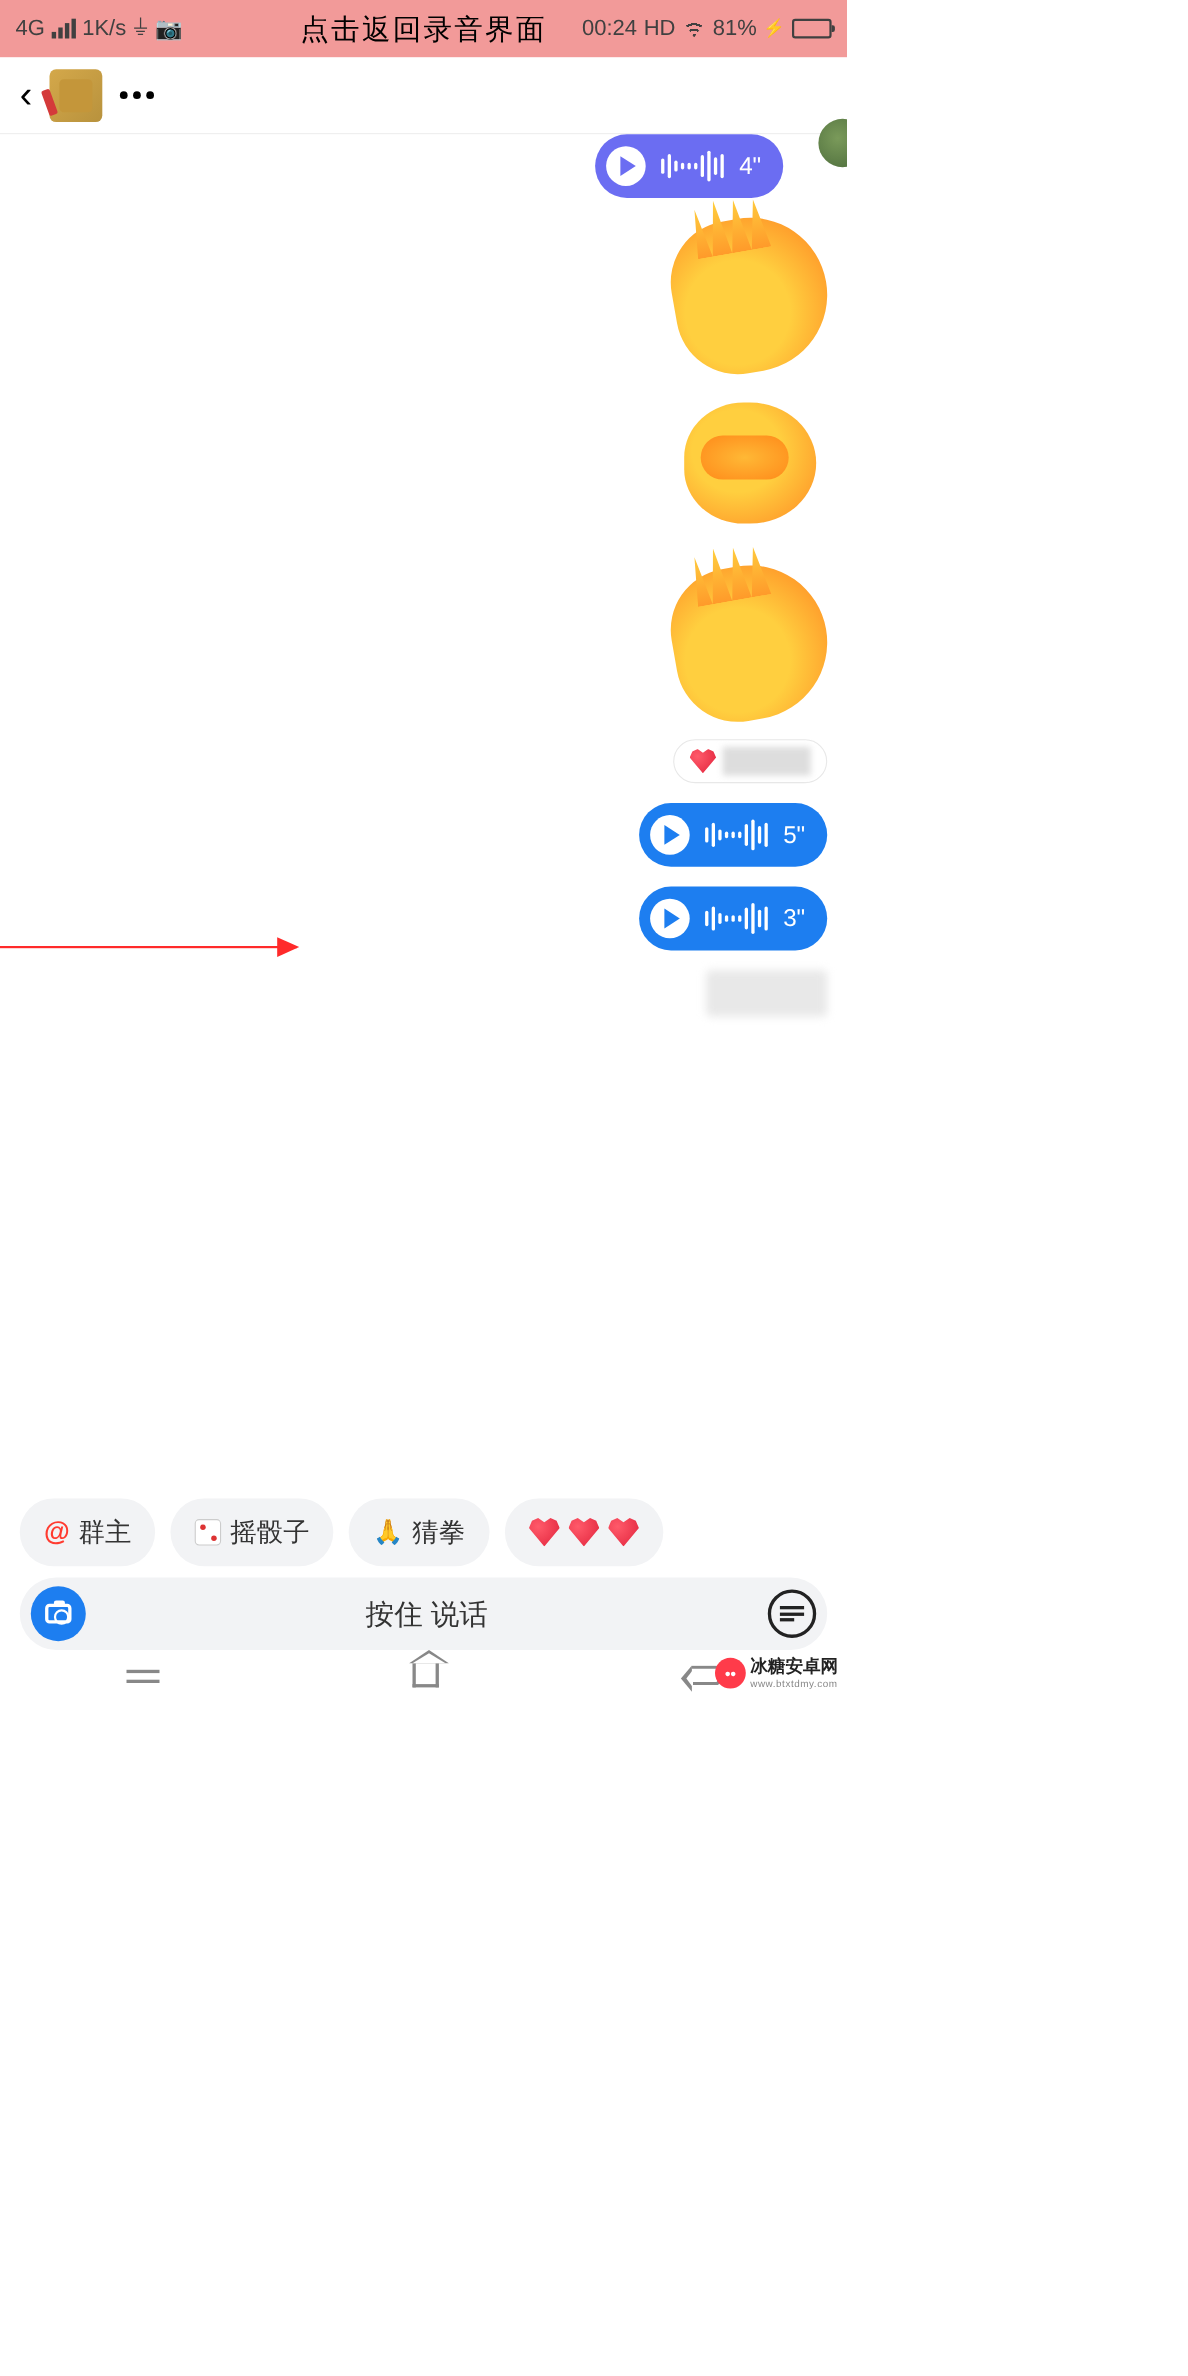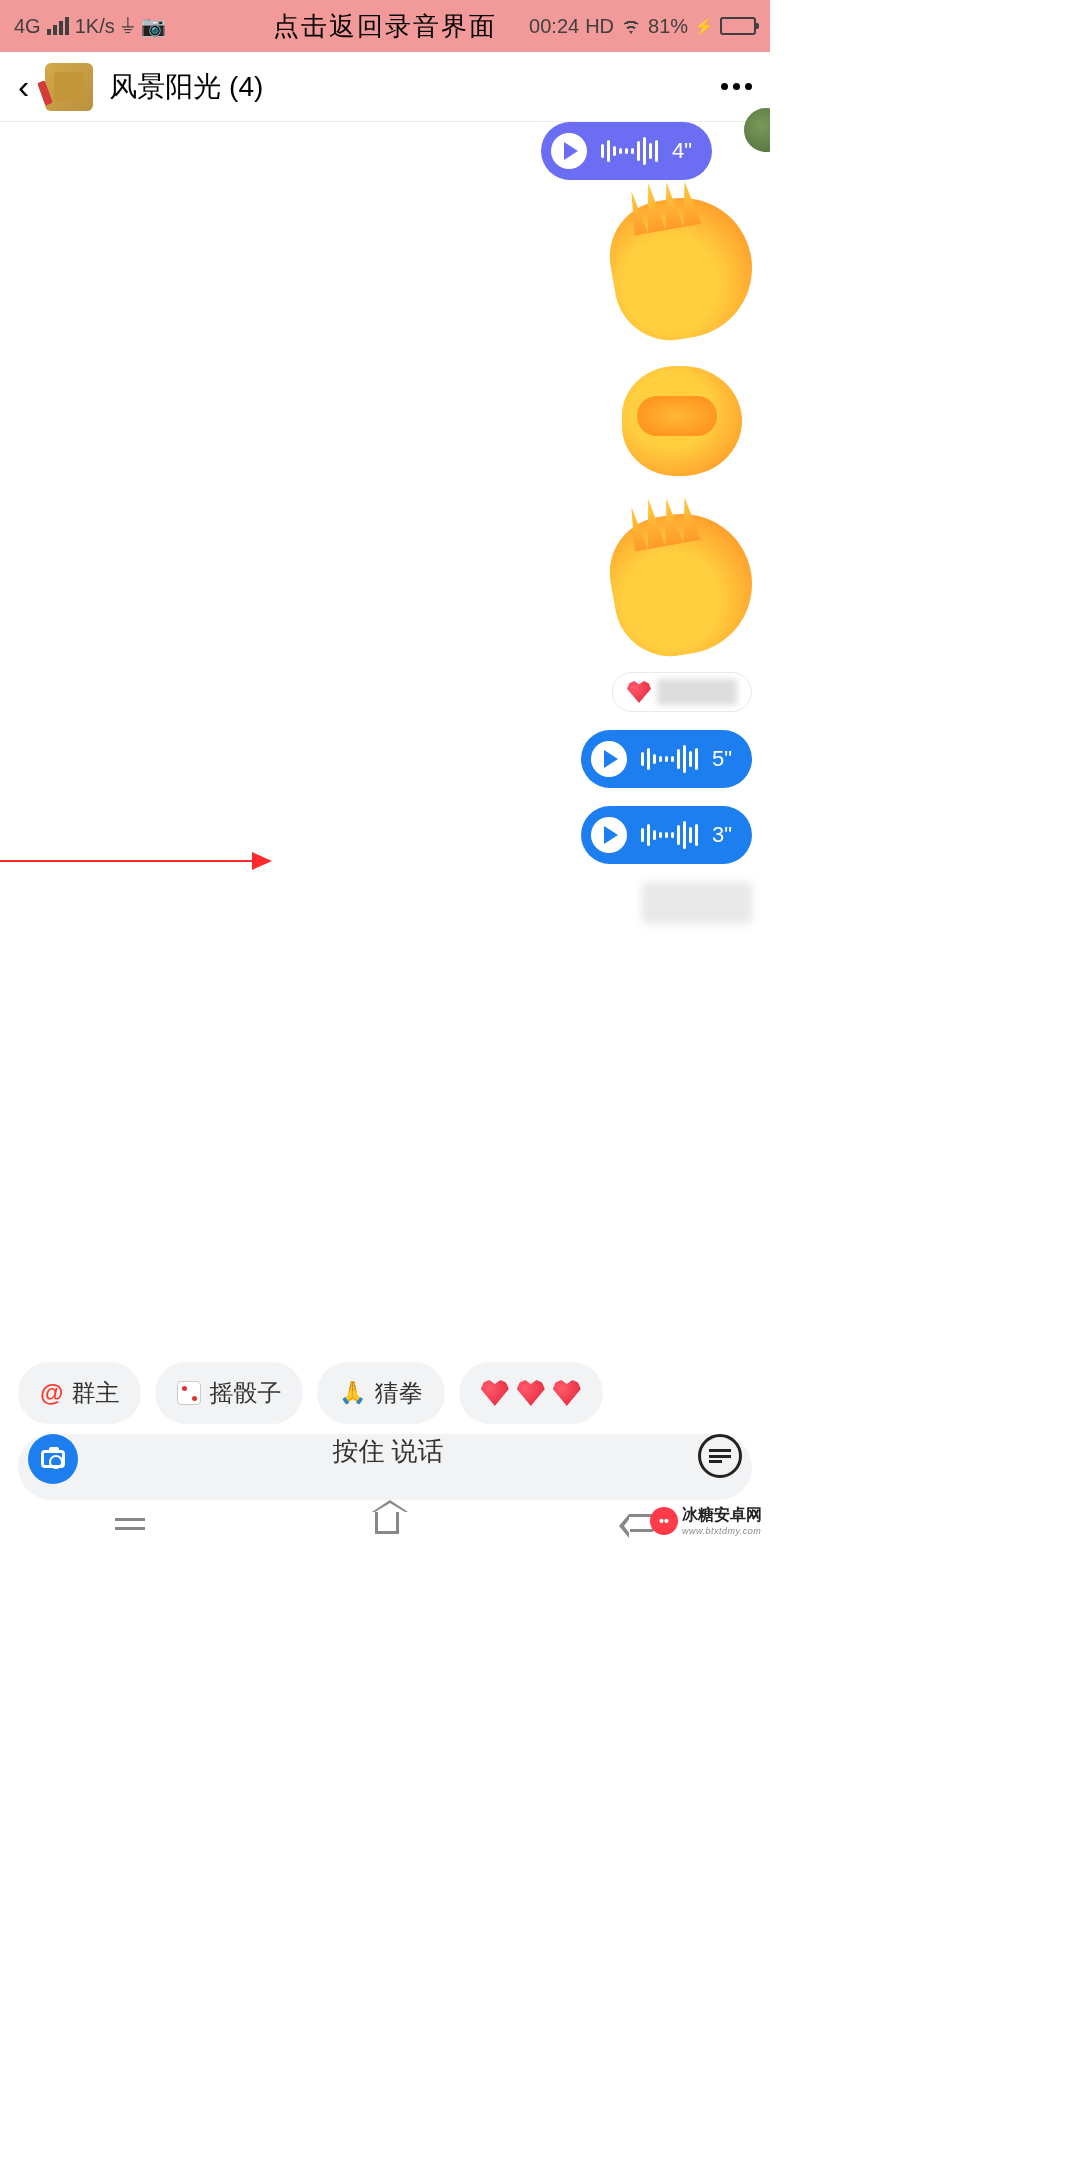--- a/index.html
+++ b/index.html
@@ -59,21 +59,21 @@
   .arrow::after { content:""; position:absolute; right:-2px; top:-8px; border-left:20px solid #ff2a2a; border-top:9px solid transparent; border-bottom:9px solid transparent; }
 
   .sugg-row { position:absolute; bottom:116px; left:0; right:0; height:62px; display:flex; gap:14px; padding:0 18px; overflow:hidden; }
   .chip { background:#f2f3f5; border-radius:31px; padding:0 22px; display:flex; align-items:center; gap:8px; font-size:24px; color:#333; white-space:nowrap; }
   .chip .at { color:#ff3b30; font-weight:700; }
   .dice { width:24px; height:24px; background:#fff; border:1px solid #ccc; border-radius:4px; position:relative; }
   .dice::after{content:"";position:absolute;top:4px;left:4px;width:5px;height:5px;background:#d33;border-radius:50%;box-shadow:10px 10px 0 #d33;}
   .rps { font-size:22px; }
   .heart-sm { width:28px; height:26px; background:radial-gradient(circle at 30% 30%,#ff5a6a,#e0213a); clip-path:polygon(50% 100%,0 35%,10% 10%,30% 0,50% 15%,70% 0,90% 10%,100% 35%); }
 
-  .input-bar { position:absolute; bottom:40px; left:18px; right:18px; height:66px; background:#f2f3f5; border-radius:33px; display:flex; padding:0 10px; gap:14px; }
+  .input-bar { position:absolute; bottom:40px; left:18px; right:18px; height:66px; background:#f2f3f5; border-radius:33px; display:flex; align-items:center; padding:0 10px; gap:14px; }
   .cam-btn { width:50px; height:50px; background:#1d7ef0; border-radius:50%; display:flex; align-items:center; justify-content:center; }
   .cam-ic { width:24px; height:18px; border:3px solid #fff; border-radius:4px; position:relative; }
   .cam-ic::before{content:"";position:absolute;top:-6px;left:5px;width:10px;height:5px;background:#fff;border-radius:2px 2px 0 0;}
   .cam-ic::after{content:"";position:absolute;top:2px;left:5px;width:10px;height:10px;border:2px solid #fff;border-radius:50%;}
   .hold-txt { flex:1; text-align:center; font-size:26px; color:#333; }
   .kb-btn { width:44px; height:44px; border:3px solid #222; border-radius:50%; display:flex; align-items:center; justify-content:center; }
   .kb-ic { width:22px; height:14px; background:linear-gradient(#222,#222) 0 0/100% 3px no-repeat,linear-gradient(#222,#222) 0 50%/100% 3px no-repeat,linear-gradient(#222,#222) 0 100%/60% 3px no-repeat; }
 
   .nav-bar { position:absolute; bottom:0; left:0; right:0; height:34px; display:flex; justify-content:space-around; align-items:center; }
   .nav-ic { width:30px; height:20px; }
@@ -81,21 +81,21 @@
   .nav-home { width:24px; height:22px; border:3px solid #888; border-top:none; position:relative; }
   .nav-home::before{content:"";position:absolute;top:-12px;left:-6px;width:0;height:0;border-left:18px solid transparent;border-right:18px solid transparent;border-bottom:12px solid #888;}
   .nav-home::after{content:"";position:absolute;top:-9px;left:-3px;width:0;height:0;border-left:15px solid transparent;border-right:15px solid transparent;border-bottom:9px solid #fff;}
   .nav-back { width:26px; height:18px; border:3px solid #888; border-left:none; border-radius:0 4px 4px 0; position:relative; }
   .nav-back::before{content:"";position:absolute;left:-10px;top:-3px;border-right:10px solid #888;border-top:12px solid transparent;border-bottom:12px solid transparent;}
   .nav-back::after{content:"";position:absolute;left:-5px;top:1px;border-right:6px solid #fff;border-top:8px solid transparent;border-bottom:8px solid transparent;}
 
   .watermark { position:absolute; right:8px; bottom:4px; display:flex; align-items:center; gap:4px; font-size:16px; font-weight:700; }
   .wm-ic { width:28px; height:28px; background:#ff3b4a; border-radius:50%; display:flex; align-items:center; justify-content:center; color:#fff; font-size:14px;}
   .wm-txt { color:#222; }
-  .wm-sub { font-size:9px; color:#888; font-weight:400; display:block; letter-spacing:0.5px;font-style:italic;}
+  .wm-sub { font-size:9px; color:#888; font-weight:400; display:block; letter-spacing:0.5px;}
 </style>
 </head>
 <body>
 
 <div class="status-bar">
   <div class="sb-left">
     <span>4G</span>
     <span class="sig-bars">
         <span></span>
         <span></span>
@@ -113,24 +113,20 @@
     <span>81%</span>
     <span class="bolt">⚡</span>
     <span class="bat"><span class="bat-fill"></span></span>
   </div>
 </div>
 <div class="sb-overlay">点击返回录音界面</div>
 
 <div class="header">
   <div class="back-ic">‹</div>
   <div class="avatar-sm"></div>
-  <div class="title">
-    <span>风景阳光</span>
-    <span>(4)</span>
-  </div>
   <div class="more-ic">
       <span></span>
       <span></span>
       <span></span>
     </div>
 </div>
 
 <div class="chat">
   <div class="avatar-cut"></div>
 

